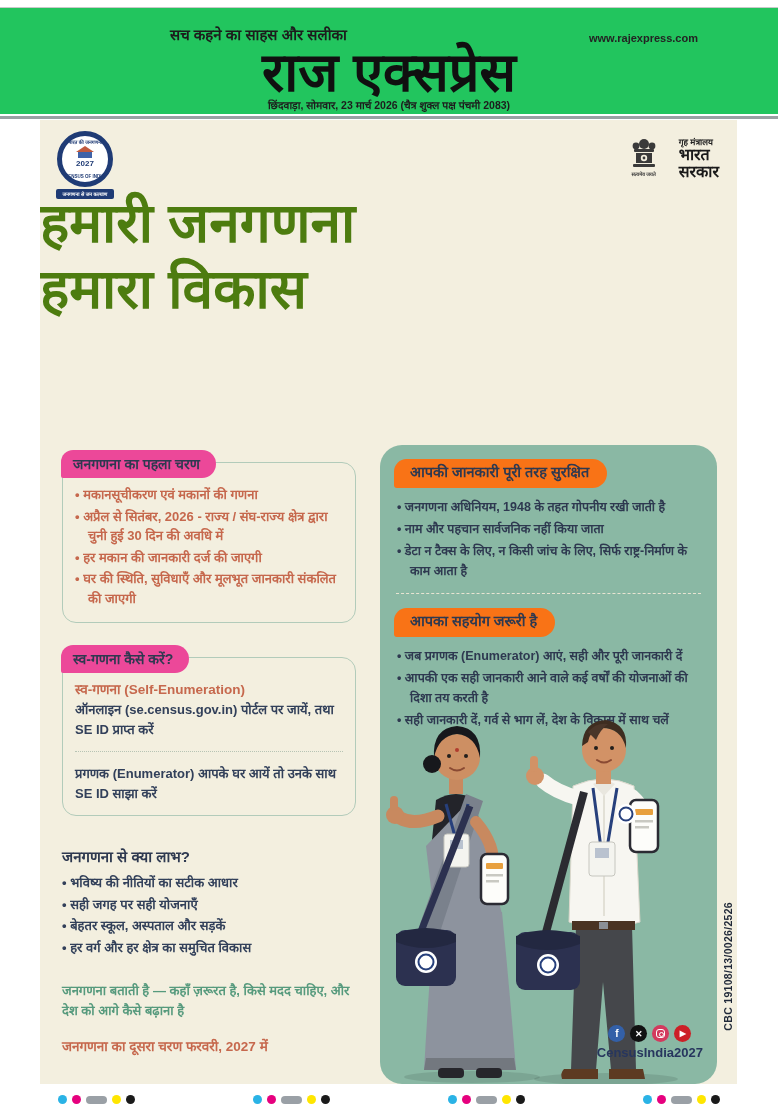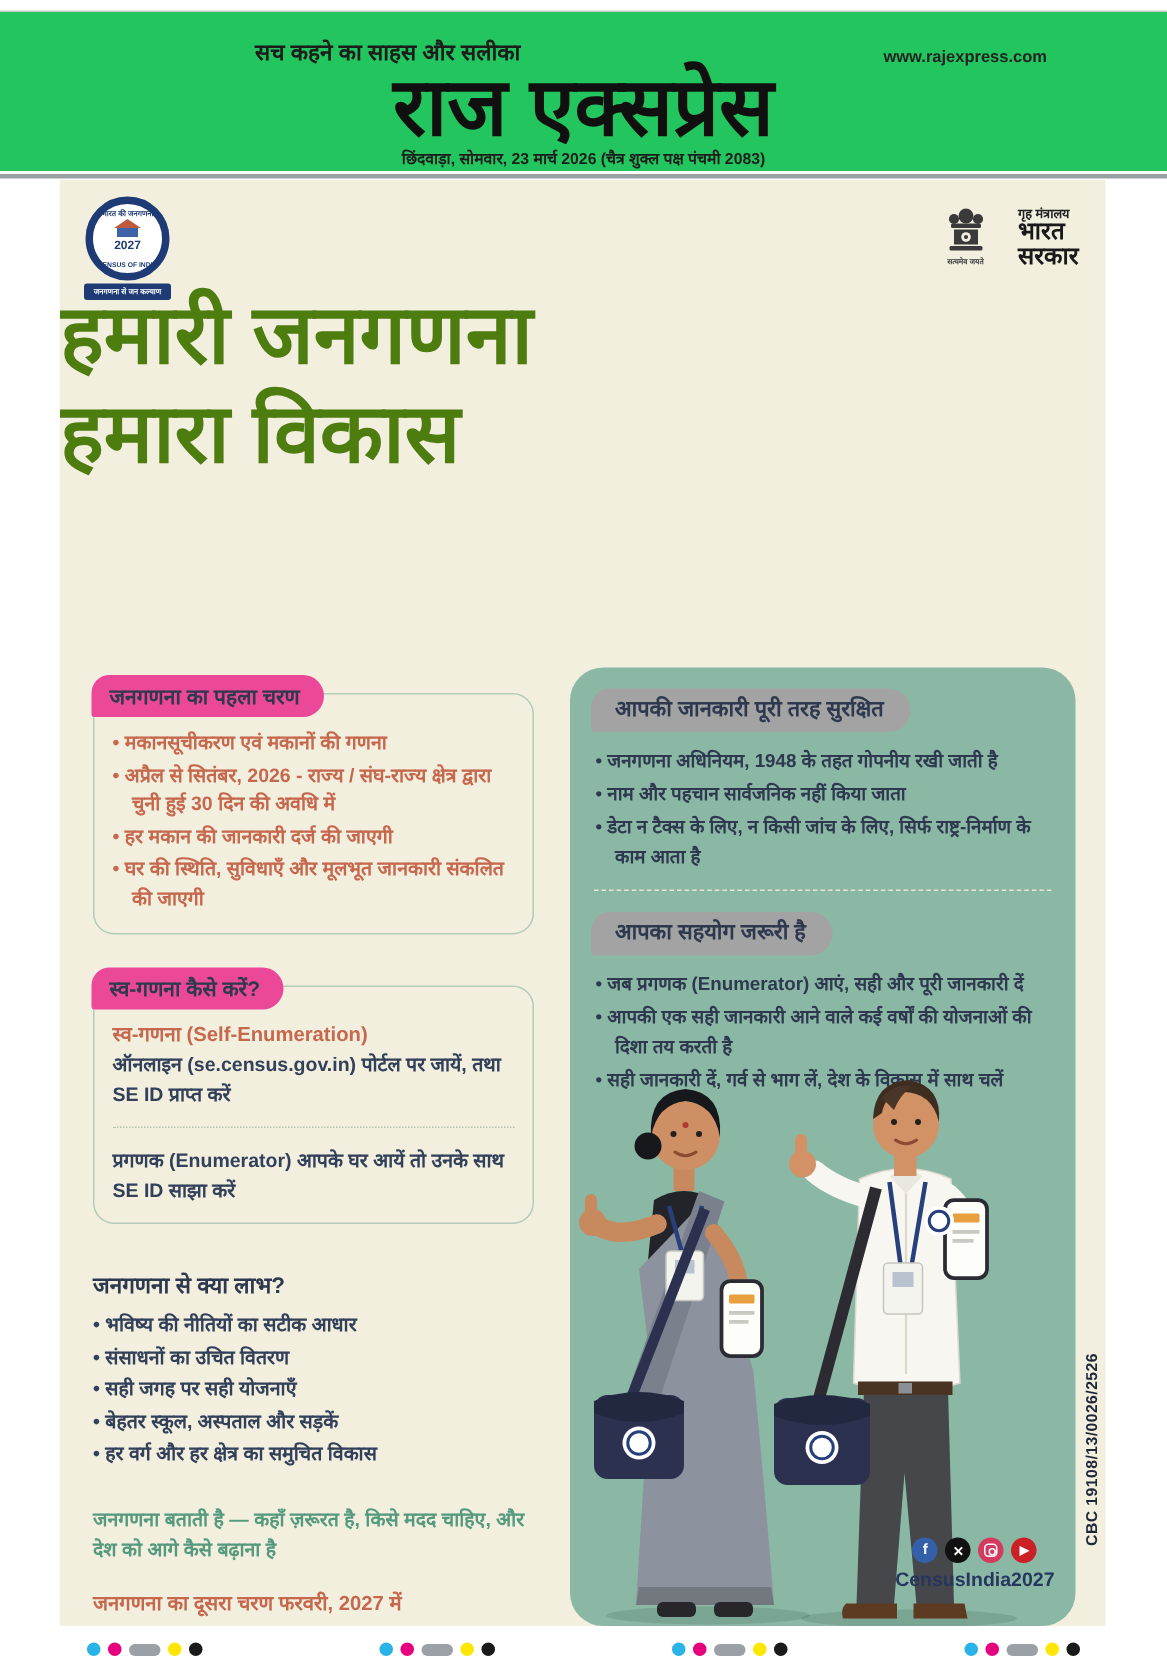--- a/index.html
+++ b/index.html
@@ -54,21 +54,21 @@
   .se-sub { color:#c6684d; font-weight:800; font-size:13.5px; margin-bottom:2px; }
   .se-text { color:#32405a; font-weight:700; font-size:13px; line-height:1.5; }
   .dot-div { border-top:1.5px dotted #b7c4b4; margin:12px 0; }
   .benefits { margin-top:30px; }
   .benefits-head { color:#2e3950; font-weight:800; font-size:15px; margin-bottom:7px; }
   .note-green { margin-top:24px; color:#569a7d; font-weight:700; font-size:13px; line-height:1.55; }
   .note-orange { margin-top:16px; color:#c6684d; font-weight:800; font-size:13.5px; }
 
   
   .panel { position:absolute; left:340px; top:325px; width:337px; height:639px; background:#8ab8a4; border-radius:22px; overflow:hidden; }
-  .panel .pill-cream { display:inline-block; background:#a3a3a3; color:#2e3950; font-weight:800; font-size:14.5px; padding:2px 18px 7px 16px; border-radius:13px 15px 15px 3px; margin:14px 0 0 14px; white-space:nowrap; }
+  .panel .pill-cream { display:inline-block; background:#f97316; color:#2e3950; font-weight:800; font-size:14.5px; padding:2px 18px 7px 16px; border-radius:13px 15px 15px 3px; margin:14px 0 0 14px; white-space:nowrap; }
   .panel ul { margin:9px 14px 0 17px; }
   .panel li { list-style:none; padding-left:13px; text-indent:-13px; color:#2e3950; font-weight:700; font-size:12.5px; line-height:1.6; margin-bottom:2px; }
   .panel li::before { content:"•  "; }
   .dash-div { border-top:1.5px dashed #e8e4d2; margin:12px 16px 0; }
   .illus { position:absolute; left:0; bottom:0; width:337px; height:400px; }
   .social { position:absolute; right:14px; bottom:24px; text-align:center; }
   .social-row { display:flex; gap:5px; justify-content:center; }
   .sicon { width:17px; height:17px; border-radius:50%; display:flex; align-items:center; justify-content:center; color:#fff; font-size:10px; font-weight:800; }
   .fb { background:#3360a8; } .xx { background:#111; font-size:9px; } .ig { background:#d33a5e; } .yt { background:#cc2027; font-size:8px; }
   .ig-glyph { width:9px; height:9px; border:1.5px solid #fff; border-radius:3px; position:relative; }
@@ -158,21 +158,20 @@
         <div class="se-sub">स्व-गणना (Self-Enumeration)</div>
         <div class="se-text">ऑनलाइन (se.census.gov.in) पोर्टल पर जायें, तथा SE ID प्राप्त करें</div>
         <div class="dot-div"></div>
         <div class="se-text">प्रगणक (Enumerator) आपके घर आयें तो उनके साथ SE ID साझा करें</div>
       </div>
 
       <div class="benefits">
         <div class="benefits-head">जनगणना से क्या लाभ?</div>
         <ul class="nbullets">
           <li>भविष्य की नीतियों का सटीक आधार</li>
-          <li>संसाधनों का उचित वितरण</li>
           <li>सही जगह पर सही योजनाएँ</li>
           <li>बेहतर स्कूल, अस्पताल और सड़कें</li>
           <li>हर वर्ग और हर क्षेत्र का समुचित विकास</li>
         </ul>
       </div>
 
       <div class="note-green">जनगणना बताती है — कहाँ ज़रूरत है, किसे मदद चाहिए, और देश को आगे कैसे बढ़ाना है</div>
       <div class="note-orange">जनगणना का दूसरा चरण फरवरी, 2027 में</div>
 
     </div>

